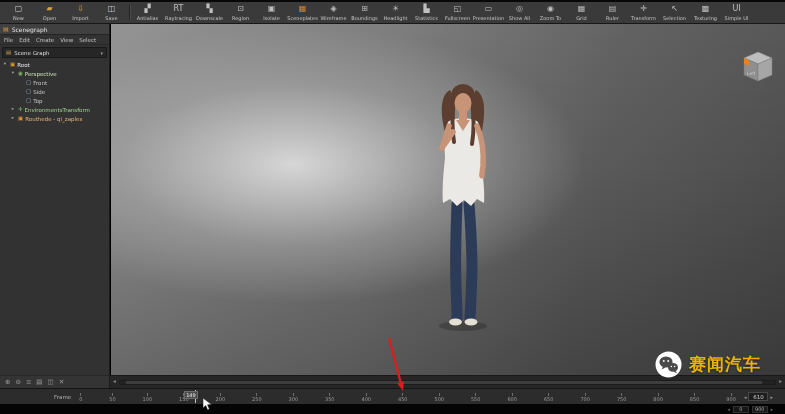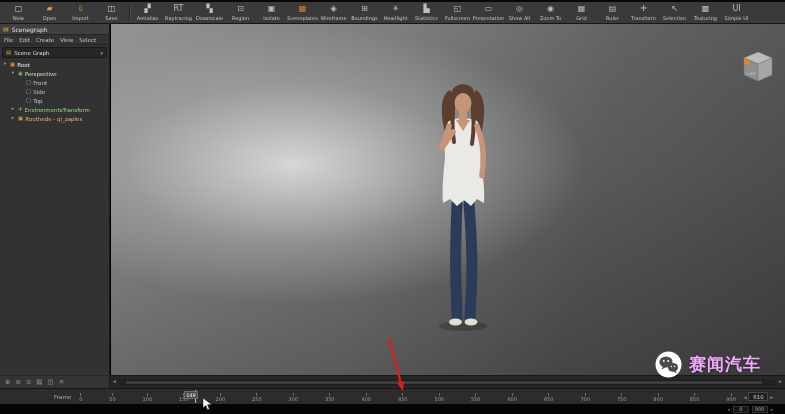--- a/index.html
+++ b/index.html
@@ -42,21 +42,21 @@
       linear-gradient(to bottom, rgba(255,255,255,0.05) 0%, rgba(0,0,0,0) 40%, rgba(0,0,0,0.24) 100%),
       linear-gradient(100deg, #8e8e8e 0%, #767676 40%, #5a5a5a 70%, #4b4b4b 100%); }
   .model { position:absolute; left:292px; top:56px; width:120px; height:256px; }
   .viewcube { position:absolute; right:9px; top:26px; width:36px; height:34px; }
   .vc-label { position:absolute; left:7px; top:21px; font-size:4.5px; color:#f0f0f0; text-shadow:0 0 1px #333; }
 
   
   .red-arrow { position:absolute; left:384px; top:336px; z-index:30; }
   .cursor { position:absolute; left:203px; top:398px; z-index:40; }
   .watermark { position:absolute; right:24px; top:351px; z-index:35; display:flex; align-items:center; gap:7px; }
-  .wm-text { font-size:17px; font-weight:bold; color:#f0abfc; letter-spacing:1px;
+  .wm-text { font-size:17px; font-weight:bold; color:#eab308; letter-spacing:1px;
              text-shadow:0 1px 2px rgba(0,0,0,0.45); font-family:"DejaVu Sans",sans-serif; }
 
   
   .bottombar { position:absolute; left:0; right:0; top:375px; height:13px; display:flex; }
   .bb-left { width:110px; background:#343434; border-right:1px solid #1b1b1b; border-top:1px solid #272727;
              display:flex; align-items:center; gap:5px; padding:0 5px; }
   .bb-icon { font-size:6.5px; color:#9d9d9d; line-height:1; cursor:default; }
   .hscroll { flex:1; background:#262626; border-top:1px solid #181818; display:flex; align-items:center; padding:0 3px; }
   .hs-arrow { font-size:5.5px; color:#8d8d8d; line-height:1; }
   .hs-track { flex:1; height:5px; margin:0 3px; background:#222; border:1px solid #1c1c1c; position:relative; }

